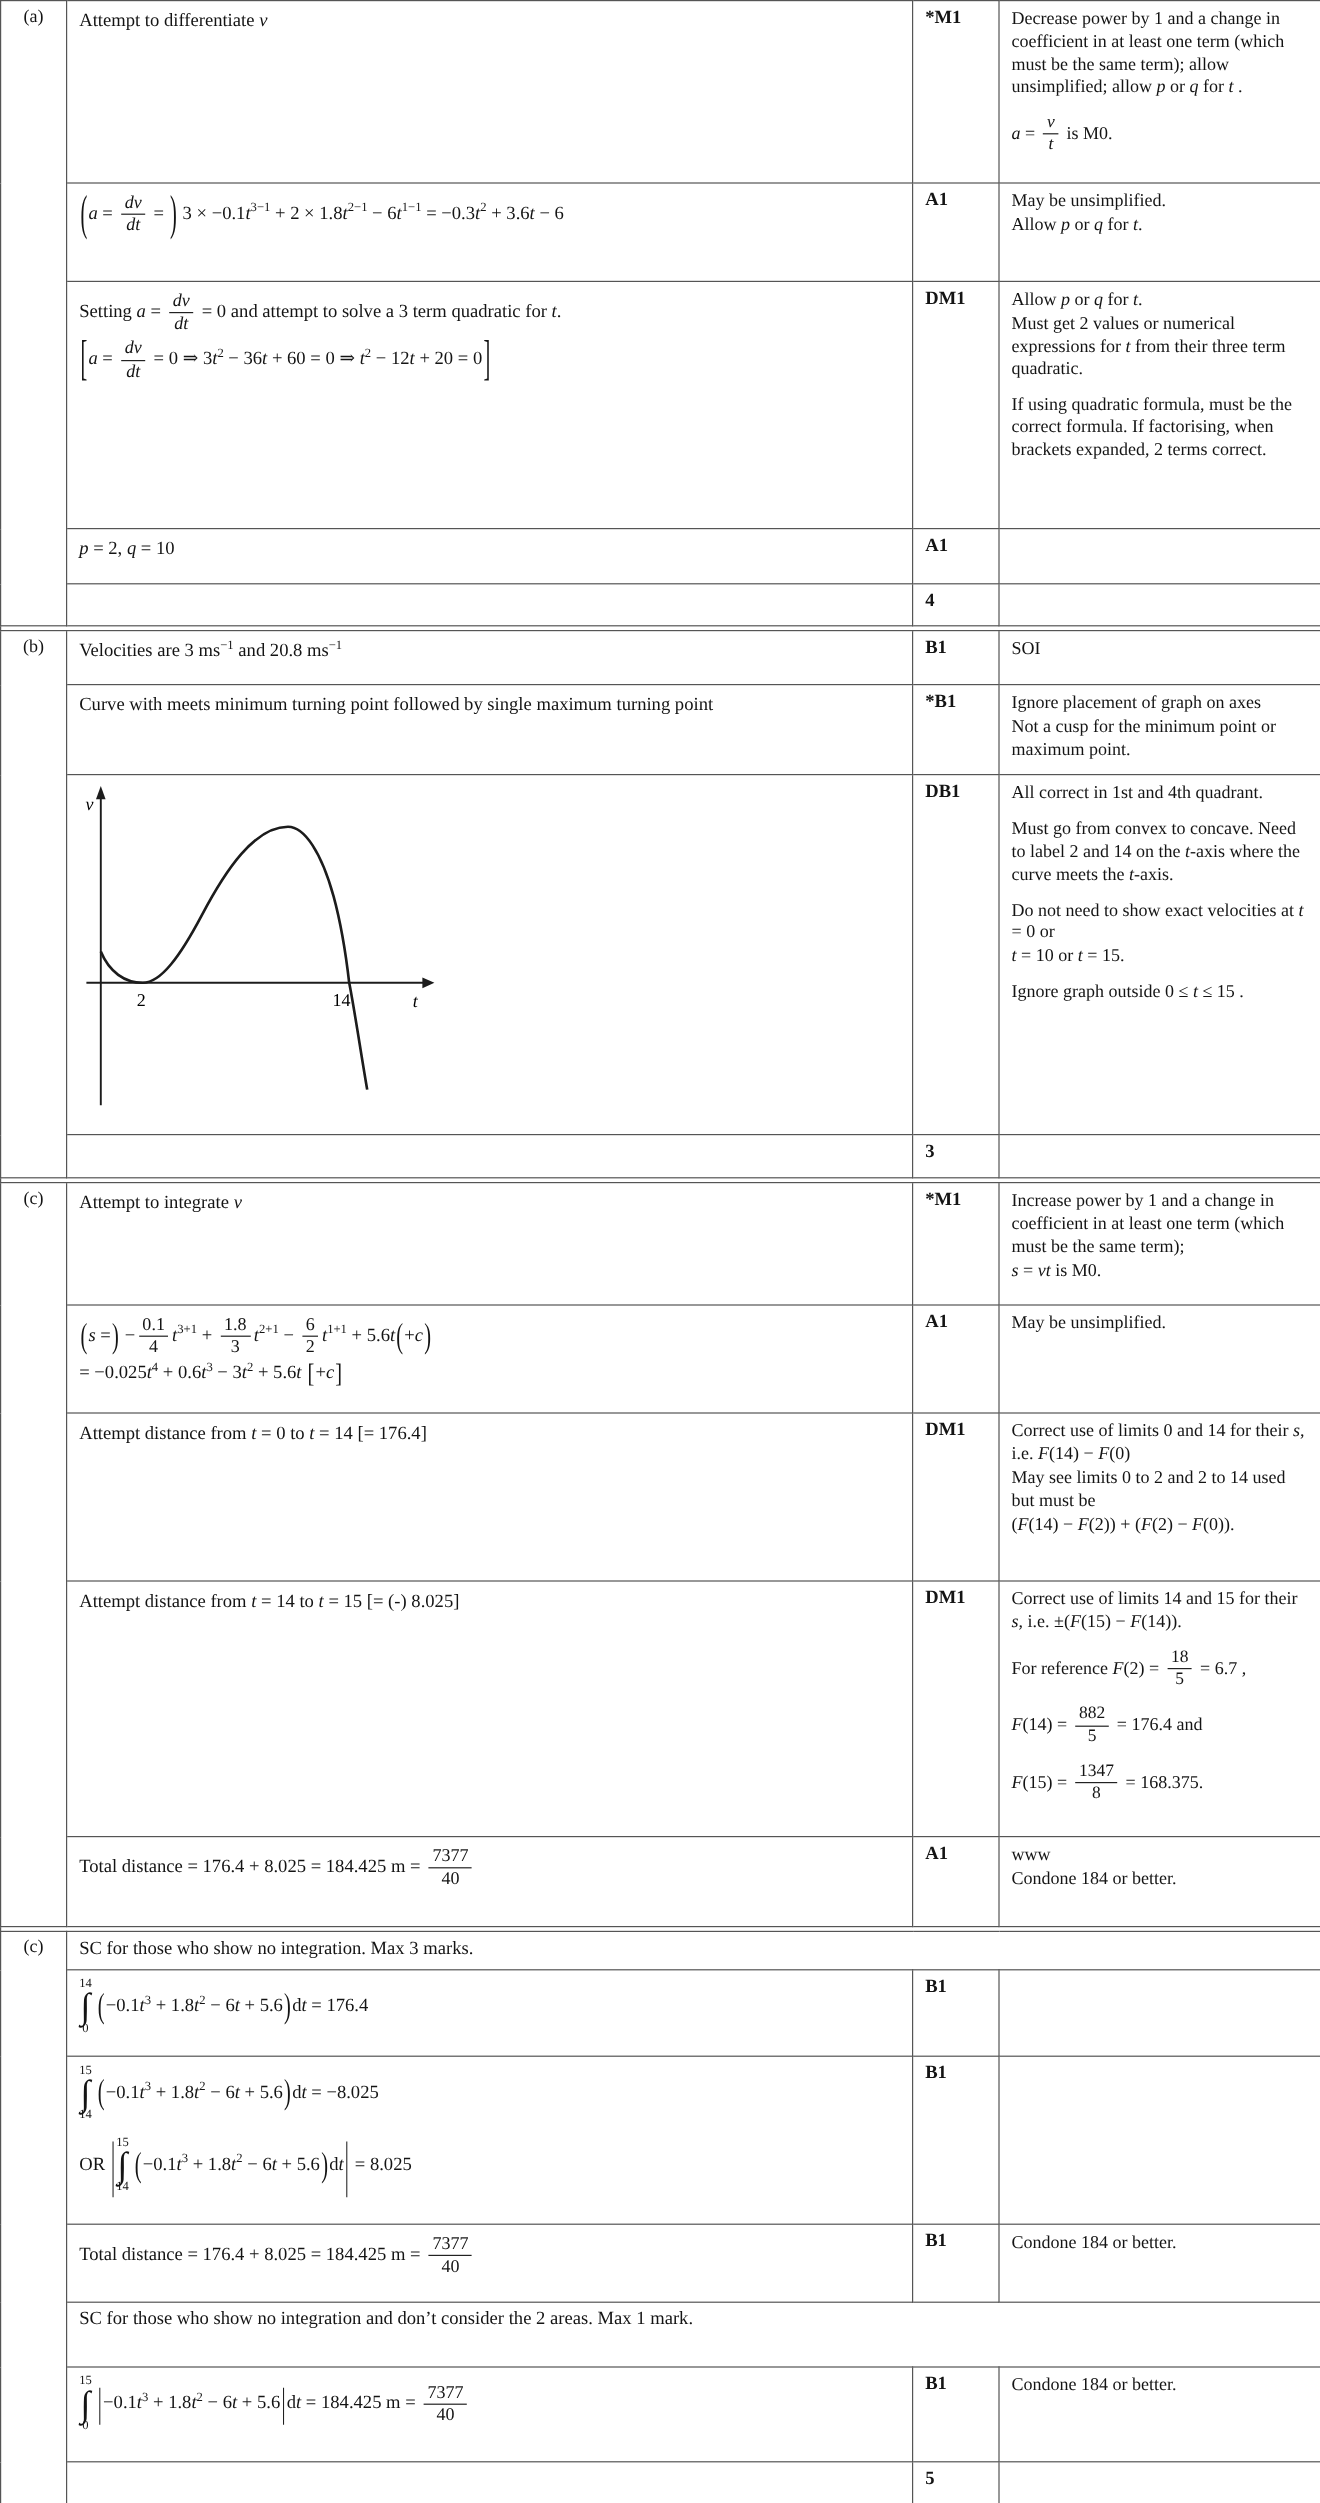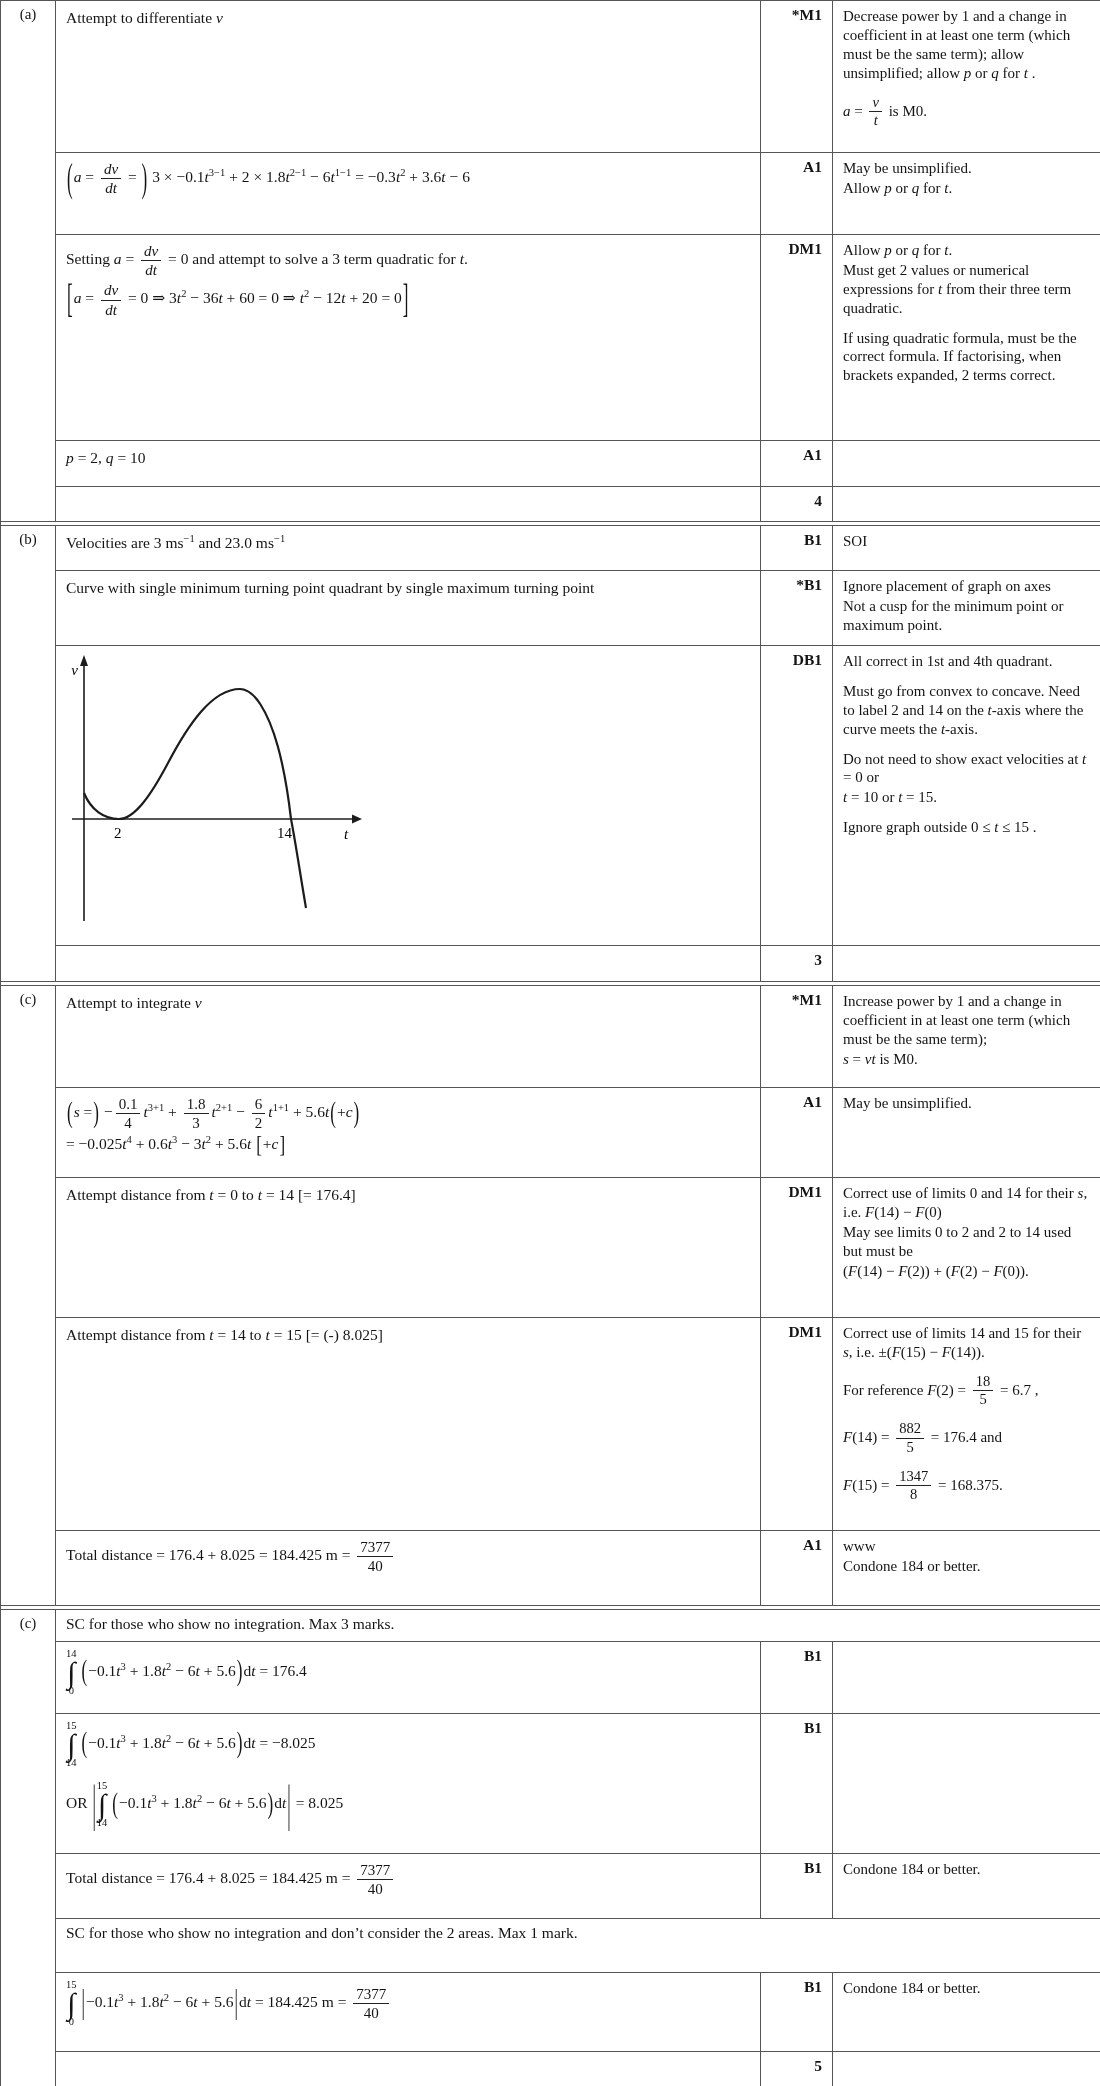--- a/index.html
+++ b/index.html
@@ -1,20 +1,20 @@
 <!DOCTYPE html>
 <html><head>
 <meta charset="utf-8">
 <style>
   html,body{margin:0;padding:0;background:#fff;}
   body{width:1100px;font-family:"Liberation Serif","DejaVu Serif",serif;color:#141414;}
   table.ms{border-collapse:collapse;table-layout:fixed;width:1100px;font-size:15.5px;}
   table.ms td{border:1px solid #555;vertical-align:top;padding:5px 10px;overflow:hidden;}
   td.part{text-align:center;padding-top:10px;font-size:15px;}
-  td.mark{text-align:right;font-weight:bold;padding-top:8px;white-space:nowrap;font-size:15.5px;}
+  td.mark{text-align:left;font-weight:bold;padding-top:8px;white-space:nowrap;font-size:15.5px;}
   td.guid{font-size:15px;line-height:1.26;}
   td.ans{line-height:1.3;}
   td.schead{font-weight:normal;padding-top:7px;font-size:15.5px;}
   tr.sep td{padding:0;height:3px;border-top:1px solid #555;border-bottom:1px solid #555;}
   .mline{margin:2px 0;min-height:0.6em;}
   .guid .mline{margin:1px 0;}
   .it{font-style:italic;}
   .sup{font-size:0.68em;vertical-align:super;line-height:0;font-family:Liberation Serif, serif;}
   .frac{display:inline-block;vertical-align:middle;text-align:center;line-height:1.08;margin:1px 3px;font-size:0.97em;}
   .frac .num{display:block;border-bottom:1px solid #222;padding:0 3px 1px;}
@@ -91,30 +91,30 @@
     <td class="guid"></td>
   </tr>
 
   <tr class="sep">
         <td colspan="4"></td>
       </tr>
 
   <tr style="height:45px">
     <td class="part" rowspan="4">(b)</td>
     <td class="ans">
-          <div class="mline"><span>Velocities are 3 ms</span><span class="sup">−1</span><span> and 23.0 ms</span><span class="sup">−1</span></div>
+          <div class="mline"><span>Velocities are 3 ms</span><span class="sup">−1</span><span> and 20.8 ms</span><span class="sup">−1</span></div>
         </td>
     <td class="mark">B1</td>
     <td class="guid">
           <div class="mline"><span>SOI</span></div>
         </td>
   </tr>
   <tr style="height:75px">
     <td class="ans">
-          <div class="mline"><span>Curve with single minimum turning point quadrant by single maximum turning point</span></div>
+          <div class="mline"><span>Curve with meets minimum turning point followed by single maximum turning point</span></div>
         </td>
     <td class="mark">*B1</td>
     <td class="guid">
           <div class="mline"><span>Ignore placement of graph on axes</span></div>
           <div class="mline"><span>Not a cusp for the minimum point or maximum point.</span></div>
         </td>
   </tr>
   <tr style="height:300px">
     <td class="ans">
       <svg class="vtgraph" width="320" height="282" viewBox="0 0 320 282">

